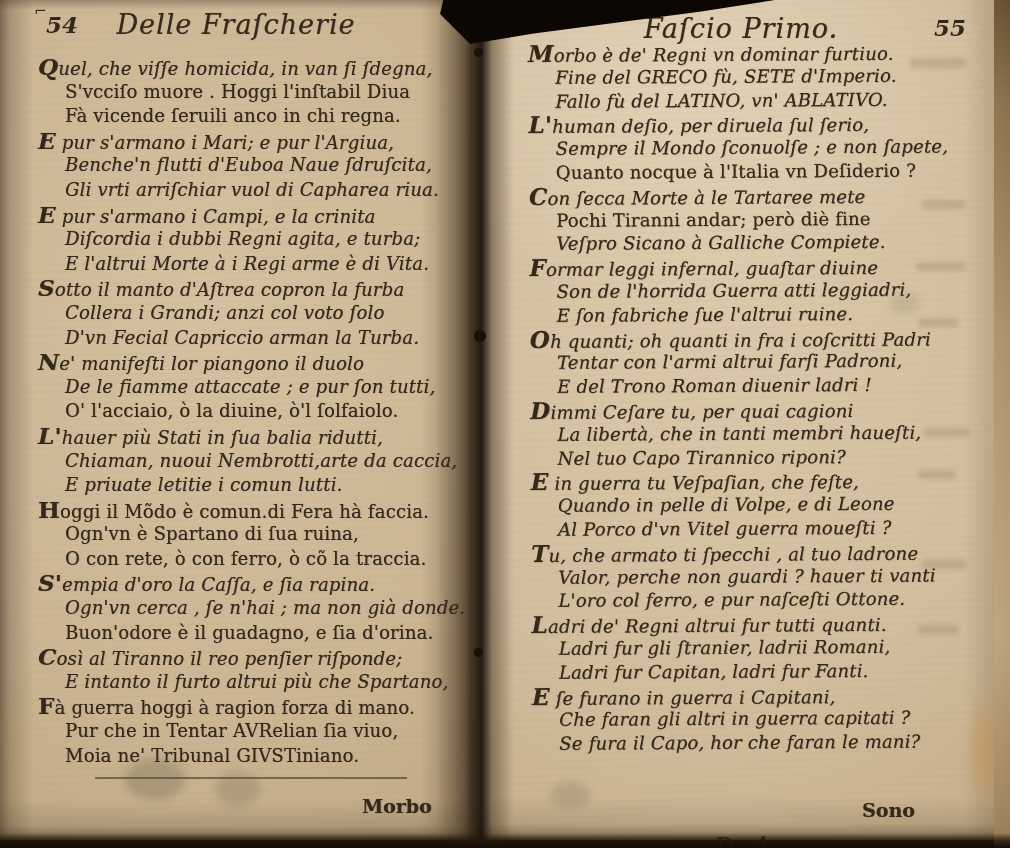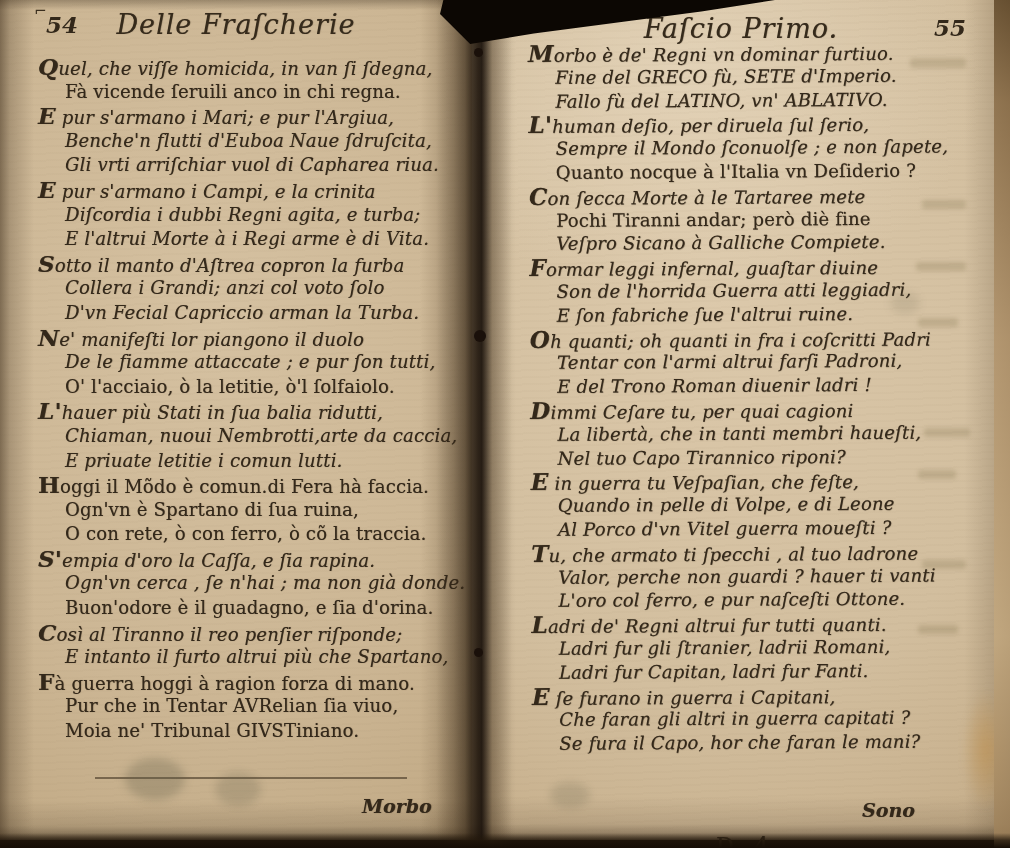--- a/index.html
+++ b/index.html
@@ -50,21 +50,21 @@
     font-size:27px;color:#352a1b;letter-spacing:1px;text-shadow:.4px .4px .7px rgba(45,32,18,.5);}
   .corner-mark{position:absolute;left:34px;top:2px;font-size:15px;color:#3a2e1e;}
   .textblock{position:absolute;font-size:18px;color:#33281a;
     text-shadow:.4px .3px .7px rgba(45,32,18,.55);letter-spacing:.2px;}
   .vline{white-space:nowrap;height:24.6px;line-height:24.6px;}
   .page-right .vline{height:23.8px;line-height:23.8px;}
   .vline.it{font-style:italic;}
   .vline.ro{font-style:normal;}
   .vline.ind{padding-left:27px;}
   .vline.flush::first-letter{font-size:1.28em;font-weight:600;}
-  .catchword{position:absolute;font-style:italic;font-weight:bold;font-size:19px;color:#33281a;
+  .catchword{position:absolute;font-weight:bold;font-size:19px;color:#33281a;
     text-shadow:.4px .3px .8px rgba(45,32,18,.6);}
   .signature{position:absolute;font-size:22px;color:#33281a;letter-spacing:7px;
     text-shadow:.4px .3px .7px rgba(45,32,18,.55);}
   .underline-mark{position:absolute;height:2px;background:rgba(55,42,26,.55);filter:blur(.4px);}
   
   .smudge{position:absolute;border-radius:50%;background:rgba(95,88,70,.28);filter:blur(4px);}
   .ghost{position:absolute;background:rgba(115,98,66,.22);filter:blur(2.2px);border-radius:3px;}
   .stain-right{position:absolute;left:962px;top:690px;width:48px;height:120px;border-radius:50%;
     background:radial-gradient(closest-side, rgba(196,144,70,.5), rgba(196,144,70,0));filter:blur(3px);}
   .corner-dark-tr{position:absolute;left:960px;top:0;width:50px;height:100px;
@@ -76,33 +76,34 @@
 <div id="stage">
 
   <div class="page page-left">
     <div class="grain"></div>
     <span class="corner-mark">⌐</span>
     <span class="pagenum" style="left:46px;top:11px;">54</span>
     <div class="running-title" style="top:9px;">Delle Fraſcherie</div>
 
     <div class="textblock" style="left:38px;top:35px;width:430px;margin-top:20px;">
         <div class="vline it flush">Quel, che viſſe homicida, in van ſi ſdegna,</div>
+        <div class="vline ro ind">S'vcciſo muore . Hoggi l'inſtabil Diua</div>
         <div class="vline ro ind">Fà vicende ſeruili anco in chi regna.</div>
         <div class="vline it flush">E pur s'armano i Mari; e pur l'Argiua,</div>
         <div class="vline it ind">Benche'n flutti d'Euboa Naue ſdruſcita,</div>
         <div class="vline it ind">Gli vrti arriſchiar vuol di Capharea riua.</div>
         <div class="vline it flush">E pur s'armano i Campi, e la crinita</div>
         <div class="vline it ind">Diſcordia i dubbi Regni agita, e turba;</div>
         <div class="vline it ind">E l'altrui Morte à i Regi arme è di Vita.</div>
         <div class="vline it flush">Sotto il manto d'Aſtrea copron la furba</div>
         <div class="vline it ind">Collera i Grandi; anzi col voto ſolo</div>
         <div class="vline it ind">D'vn Fecial Capriccio arman la Turba.</div>
         <div class="vline it flush">Ne' manifeſti lor piangono il duolo</div>
         <div class="vline it ind">De le fiamme attaccate ; e pur ſon tutti,</div>
-        <div class="vline ro ind">O' l'acciaio, ò la letitie, ò'l ſolfaiolo.</div>
+        <div class="vline ro ind">O' l'acciaio, ò la diuine, ò'l ſolfaiolo.</div>
         <div class="vline it flush">L'hauer più Stati in ſua balia ridutti,</div>
         <div class="vline it ind">Chiaman, nuoui Nembrotti,arte da caccia,</div>
         <div class="vline it ind">E priuate letitie i comun lutti.</div>
         <div class="vline ro flush">Hoggi il Mõdo è comun.di Fera hà faccia.</div>
         <div class="vline ro ind">Ogn'vn è Spartano di ſua ruina,</div>
         <div class="vline ro ind">O con rete, ò con ferro, ò cõ la traccia.</div>
         <div class="vline it flush">S'empia d'oro la Caſſa, e ſia rapina.</div>
         <div class="vline it ind">Ogn'vn cerca , ſe n'hai ; ma non già donde.</div>
         <div class="vline ro ind">Buon'odore è il guadagno, e ſia d'orina.</div>
         <div class="vline it flush">Così al Tiranno il reo penſier riſponde;</div>

